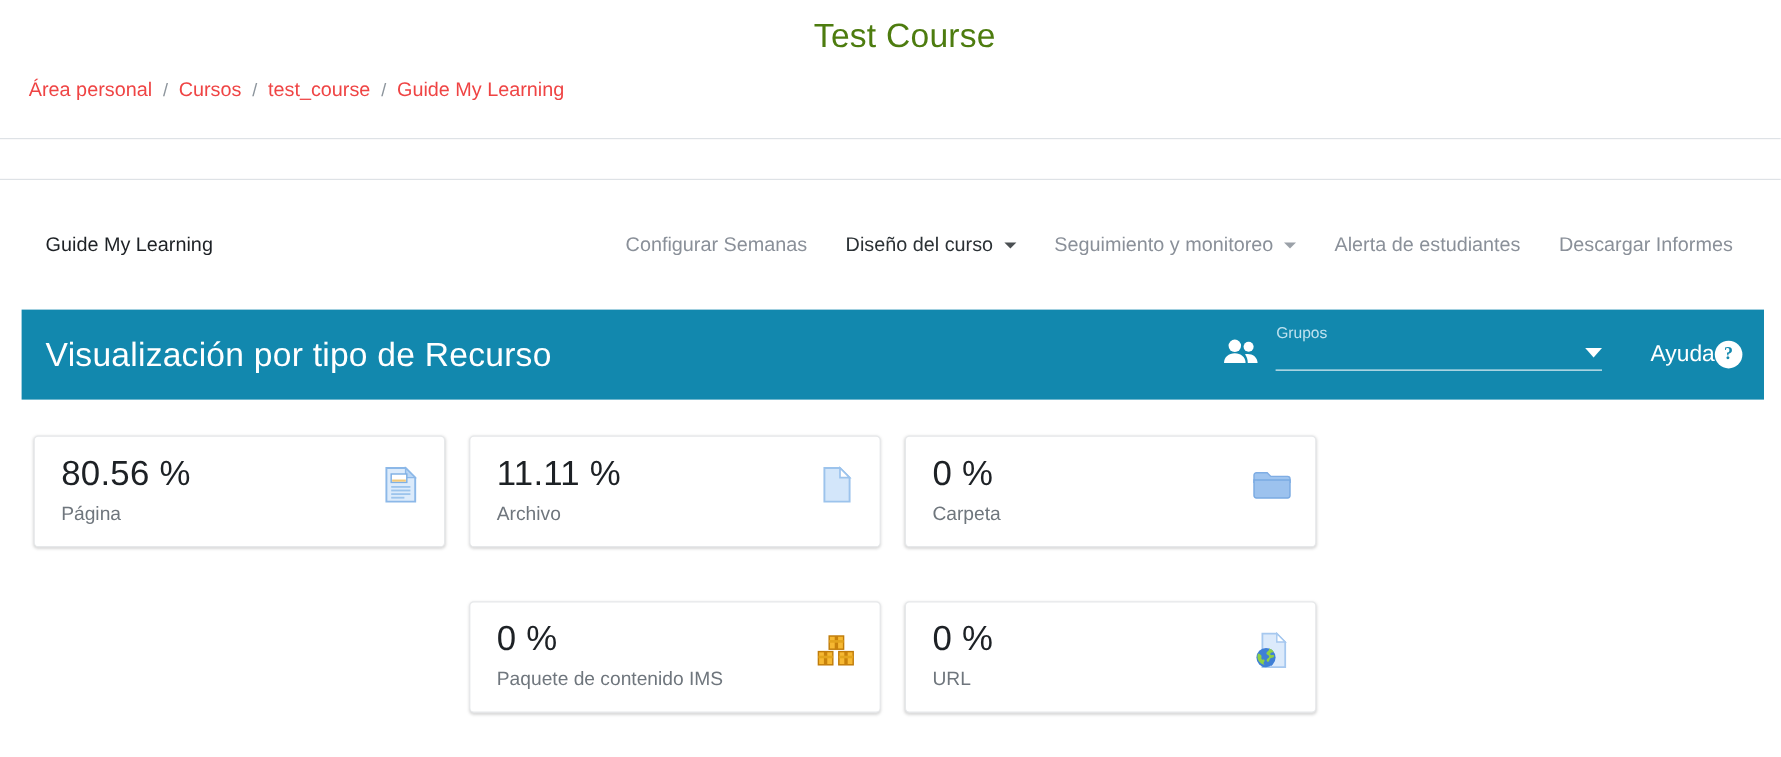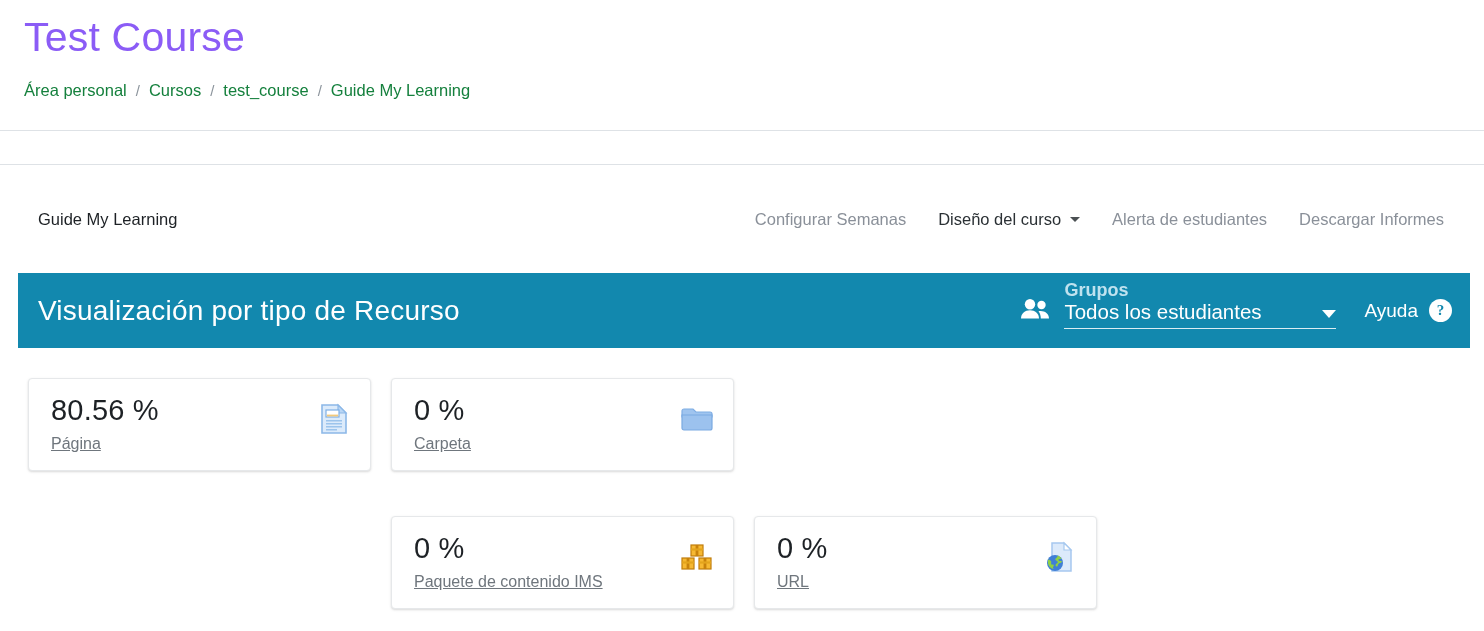--- a/index.html
+++ b/index.html
@@ -15,38 +15,39 @@
     color: #1d2125;
     overflow: hidden;
     position: relative;
   }
 
   
   .page-head {
     padding: 10px 0 0 24px;
   }
   .page-title {
-    font-size: 41px;
+    font-size: 28px;
     font-weight: 300;
     line-height: 1.15;
-    color: #8b5cf6;
+    color: #4d7c0f;
     letter-spacing: 0.2px;
     margin: 4px 0 0 0;
+    text-align: center;
   }
   .breadcrumb {
     margin-top: 20px;
     font-size: 16.5px;
     color: #6a737b;
     display: flex;
     align-items: center;
     gap: 0;
     flex-wrap: nowrap;
   }
   .breadcrumb a {
-    color: #15803d;
+    color: #ef4444;
     text-decoration: none;
     white-space: nowrap;
   }
   .breadcrumb .sep {
     color: #8c949c;
     padding: 0 9px;
     font-size: 15px;
   }
 
   
@@ -136,44 +137,43 @@
     padding-bottom: 4px;
     margin-top: 8px;
     display: flex;
     align-items: flex-end;
     cursor: pointer;
   }
   .group-label {
     position: absolute;
     top: -20px;
     left: 0;
-    font-size: 18px;
+    font-size: 13px;
     color: #bfe2ef;
-    font-weight: 700;
+    font-weight: 400;
   }
   .group-value {
     font-size: 20.5px;
     font-weight: 300;
     color: #ffffff;
     line-height: 1.15;
     white-space: nowrap;
   }
   .group-caret {
     margin-left: auto;
     margin-bottom: 6px;
     width: 0; height: 0;
     border-left: 7px solid transparent;
     border-right: 7px solid transparent;
     border-top: 8px solid #ffffff;
   }
   .help-wrap {
     display: flex;
     align-items: center;
-    gap: 11px;
-    margin-left: 28px;
+    margin-left: 40px;
     cursor: pointer;
   }
   .help-text {
     font-size: 19px;
     font-weight: 300;
     color: #ffffff;
     white-space: nowrap;
   }
   .help-badge {
     width: 23px; height: 23px;
@@ -222,21 +222,20 @@
     font-weight: 400;
     color: #1d2125;
     line-height: 1.05;
     letter-spacing: .2px;
   }
   .card-label {
     margin-top: 9px;
     font-size: 16px;
     color: #6f767d;
     font-weight: 400;
-    text-decoration: underline;
   }
   .card-icon {
     margin-top: 6px;
     width: 36px;
     height: 36px;
     flex: none;
     display: flex;
     align-items: center;
     justify-content: center;
   }
@@ -268,20 +267,24 @@
 
   <div class="nav-links">
     <div class="nav-item">
       <span>Configurar Semanas</span>
     </div>
     <div class="nav-item active">
       <span>Diseño del curso</span>
       <span class="caret"></span>
     </div>
     <div class="nav-item">
+      <span>Seguimiento y monitoreo</span>
+      <span class="caret"></span>
+    </div>
+    <div class="nav-item">
       <span>Alerta de estudiantes</span>
     </div>
     <div class="nav-item">
       <span>Descargar Informes</span>
     </div>
   </div>
 </div>
 
 <div class="teal-band">
   <div class="band-title">Visualización por tipo de Recurso</div>
@@ -291,21 +294,20 @@
       <svg width="30" height="22" viewBox="0 0 30 22" aria-hidden="true">
         <circle cx="10" cy="6.2" r="5.2" fill="#ffffff"></circle>
         <circle cx="21.5" cy="7" r="4.2" fill="#ffffff"></circle>
         <path d="M1 20.5c0-5 4-8.2 9-8.2s9 3.2 9 8.2z" fill="#ffffff"></path>
         <path d="M18.5 13.2c4.8-1.2 10.5 1.6 10.5 7.3h-8.2c0-2.8-.8-5.3-2.3-7.3z" fill="#ffffff"></path>
       </svg>
     </span>
 
     <div class="group-select">
       <span class="group-label">Grupos</span>
-      <span class="group-value">Todos los estudiantes</span>
       <span class="group-caret"></span>
     </div>
 
     <div class="help-wrap">
       <span class="help-text">Ayuda</span>
       <span class="help-badge">?</span>
     </div>
   </div>
 </div>
 
@@ -329,20 +331,34 @@
               <rect x="9" y="18" width="16" height="1.5"></rect>
               <rect x="9" y="21" width="16" height="1.5"></rect>
               <rect x="9" y="24" width="16" height="1.5"></rect>
               <rect x="9" y="27" width="11" height="1.5"></rect>
             </g>
           </svg>
         </span>
       </div>
     </div>
 
+    <div class="cell">
+      <div class="card">
+        <div class="card-text">
+          <span class="card-value">11.11 %</span>
+          <span class="card-label">Archivo</span>
+        </div>
+        <span class="card-icon">
+          <svg width="32" height="34" viewBox="0 0 32 34" aria-hidden="true">
+            <path d="M6 3h13l8 8v20H6z" fill="#d3e6fa" stroke="#9cc3ec" stroke-width="1.6"></path>
+            <path d="M19 3l8 8h-8z" fill="#ffffff" stroke="#9cc3ec" stroke-width="1.4"></path>
+          </svg>
+        </span>
+      </div>
+    </div>
 
 
     <div class="cell">
       <div class="card">
         <div class="card-text">
           <span class="card-value">0 %</span>
           <span class="card-label">Carpeta</span>
         </div>
         <span class="card-icon">
           <svg width="34" height="30" viewBox="0 0 34 30" aria-hidden="true">

